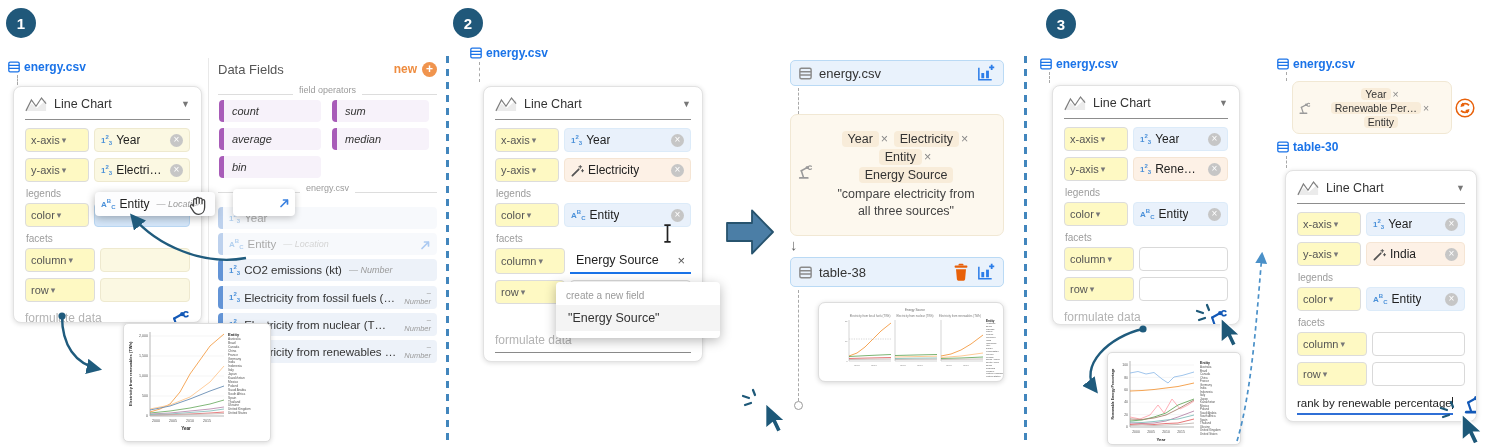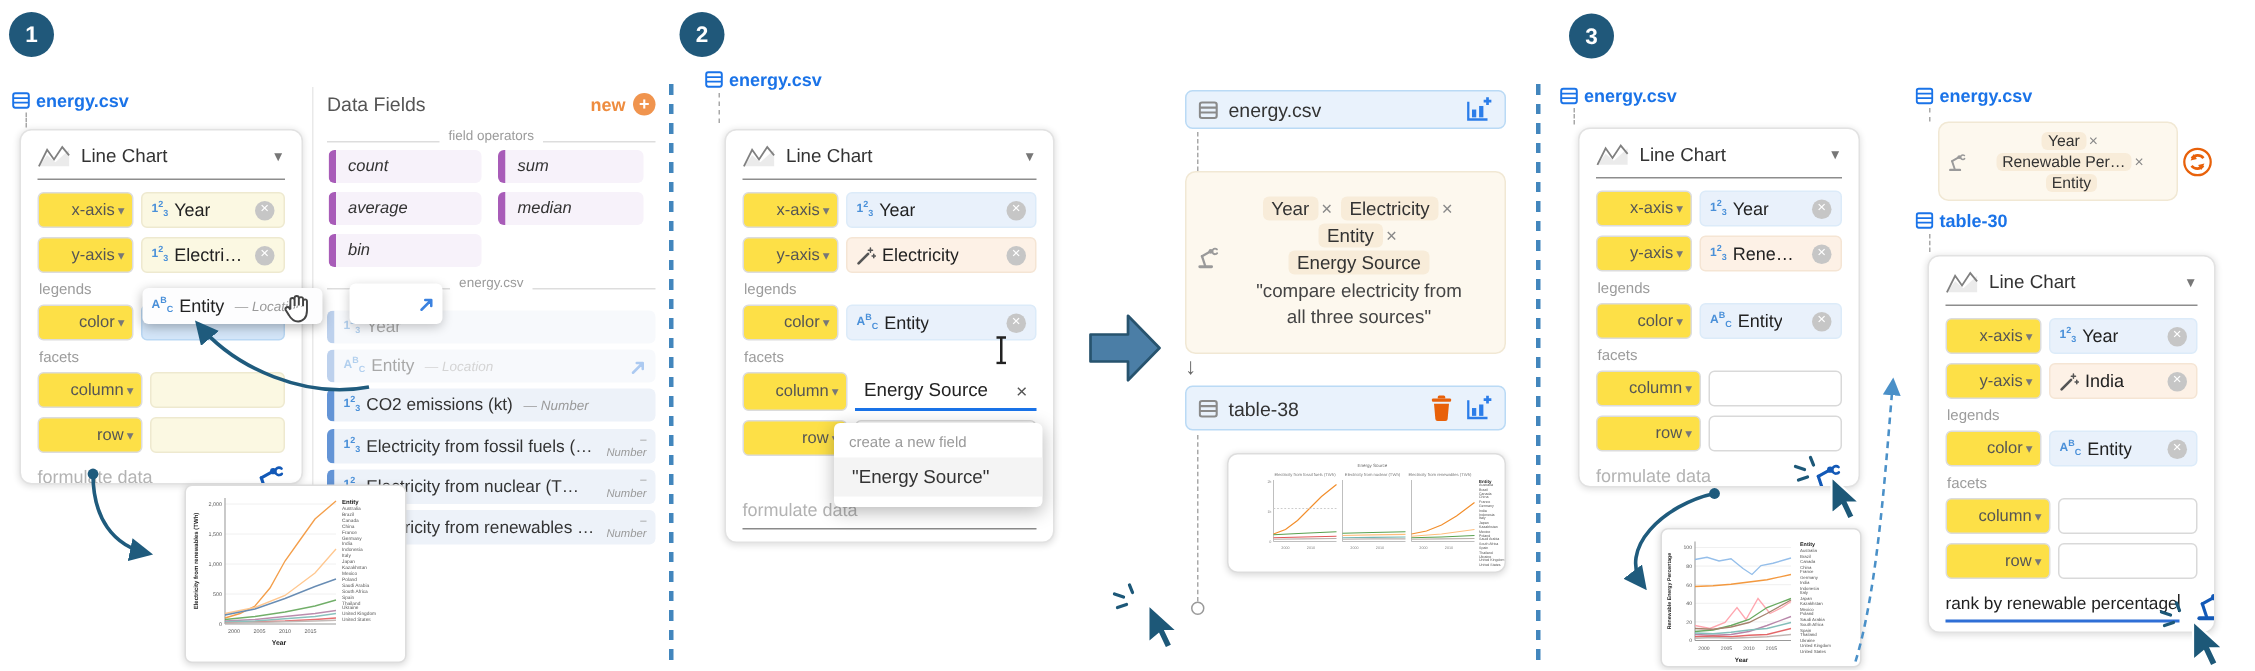--- a/index.html
+++ b/index.html
@@ -11,21 +11,21 @@
   .sep{width:3px;background:repeating-linear-gradient(to bottom,#4286bd 0 7px,transparent 7px 13px)}
   .dslink{display:flex;align-items:center;gap:4px;font-size:12px;font-weight:700;color:#1a73e8;cursor:pointer}
   .tick{width:0;border-left:1px dashed #a8a8a8}
   .vline{width:1px;background:#e9e9e9}
   .card{background:#fff;border:1px solid #e2e2e2;border-radius:8px;box-shadow:0 1px 5px rgba(0,0,0,.14);box-sizing:border-box}
   .cc{padding:8px 11px;display:flex;flex-direction:column;overflow:hidden}
   .cc-head{display:flex;align-items:center;gap:7px;padding-bottom:6px;border-bottom:1px solid #8d8d8d;margin-bottom:8px;flex:none}
   .cc-title{font-size:12.5px;color:#333}
   .caret{margin-left:auto;color:#777;font-size:9px;line-height:1}
   .erow{display:flex;align-items:stretch;height:24px;margin-bottom:6px;flex:none}
-  .sel{width:52px;display:flex;align-items:center;justify-content:flex-end;background:#fde047;
+  .sel{width:52px;display:flex;align-items:center;justify-content:flex-start;background:#fef9c3;
        border:1px solid #dcdcdc;border-radius:4px;padding:0 5px;font-size:11px;color:#555;flex:none}
   .sel .caret{margin-left:2px}
   .fld{flex:1;margin-left:5px;display:flex;align-items:center;gap:4px;border-radius:4px;padding:0 6px;
        font-size:12px;color:#222;border:1px solid transparent;min-width:0;overflow:hidden;white-space:nowrap}
   .fld.yellow{background:#fbf8e2;border-color:#eee9cf}
   .fld.blue{background:#e9f1fb;border-color:#dcebf9}
   .fld.peach{background:#fdf1e6;border-color:#f5e5d4}
   .fld.white{background:#fff;border-color:#d9d9d9}
   .fld.drop{background:#d4e6f9;border-color:#b9d7f3}
   .fname{overflow:hidden;text-overflow:ellipsis}
@@ -224,21 +224,21 @@
     <span class="fi">A<sup>B</sup><sub>C</sub></span>
     <span style="font-size:12px;color:#222">Entity</span>
     <span class="fhint">— Location</span>
   </div>
   <svg class="abs" style="left:186px;top:192px;z-index:5" width="26" height="26" viewBox="0 0 24 24">
       <use href="#handcur"></use>
     </svg>
 
   <div class="abs" style="left:218px;top:62px;width:219px;display:flex;align-items:center">
     <span class="dftitle">Data Fields</span>
-    <span style="margin-left:auto;display:flex;align-items:center;gap:5px">
+    <span style="margin-left:auto;display:flex;align-items:flex-start;gap:5px">
       <span class="newlab">new</span>
       <span class="pluscirc">+</span>
     </span>
   </div>
   <div class="abs divider" style="left:218px;top:85px;width:219px">
     <span>field operators</span>
   </div>
   <div class="abs opchip" style="left:219px;top:100px;width:102px">count</div>
   <div class="abs opchip" style="left:332px;top:100px;width:97px">sum</div>
   <div class="abs opchip" style="left:219px;top:128px;width:102px">average</div>
@@ -418,21 +418,21 @@
     </div>
     <div class="formrow">
       <div class="formph">formulate data</div>
     </div>
   </div>
 
   <svg class="abs" style="left:662px;top:224px;z-index:4" width="11" height="19" viewBox="0 0 10 18">
       <use href="#ibeam"></use>
     </svg>
 
-  <div class="abs menu" style="left:556px;top:282px;width:139px;z-index:5">
+  <div class="abs menu" style="left:556px;top:282px;width:164px;z-index:5">
     <div class="menu-cap">create a new field</div>
     <div class="menu-opt">"Energy Source"</div>
     <div style="height:7px"></div>
   </div>
 
 
   <svg class="abs" style="left:726px;top:209px" width="48" height="46" viewBox="0 0 48 46">
     <polygon points="1,14 26,14 26,1.5 47,23 26,44.5 26,32 1,32" fill="#4b7ea6" stroke="#27536e" stroke-width="1.8" stroke-linejoin="round"></polygon>
   </svg>
 

